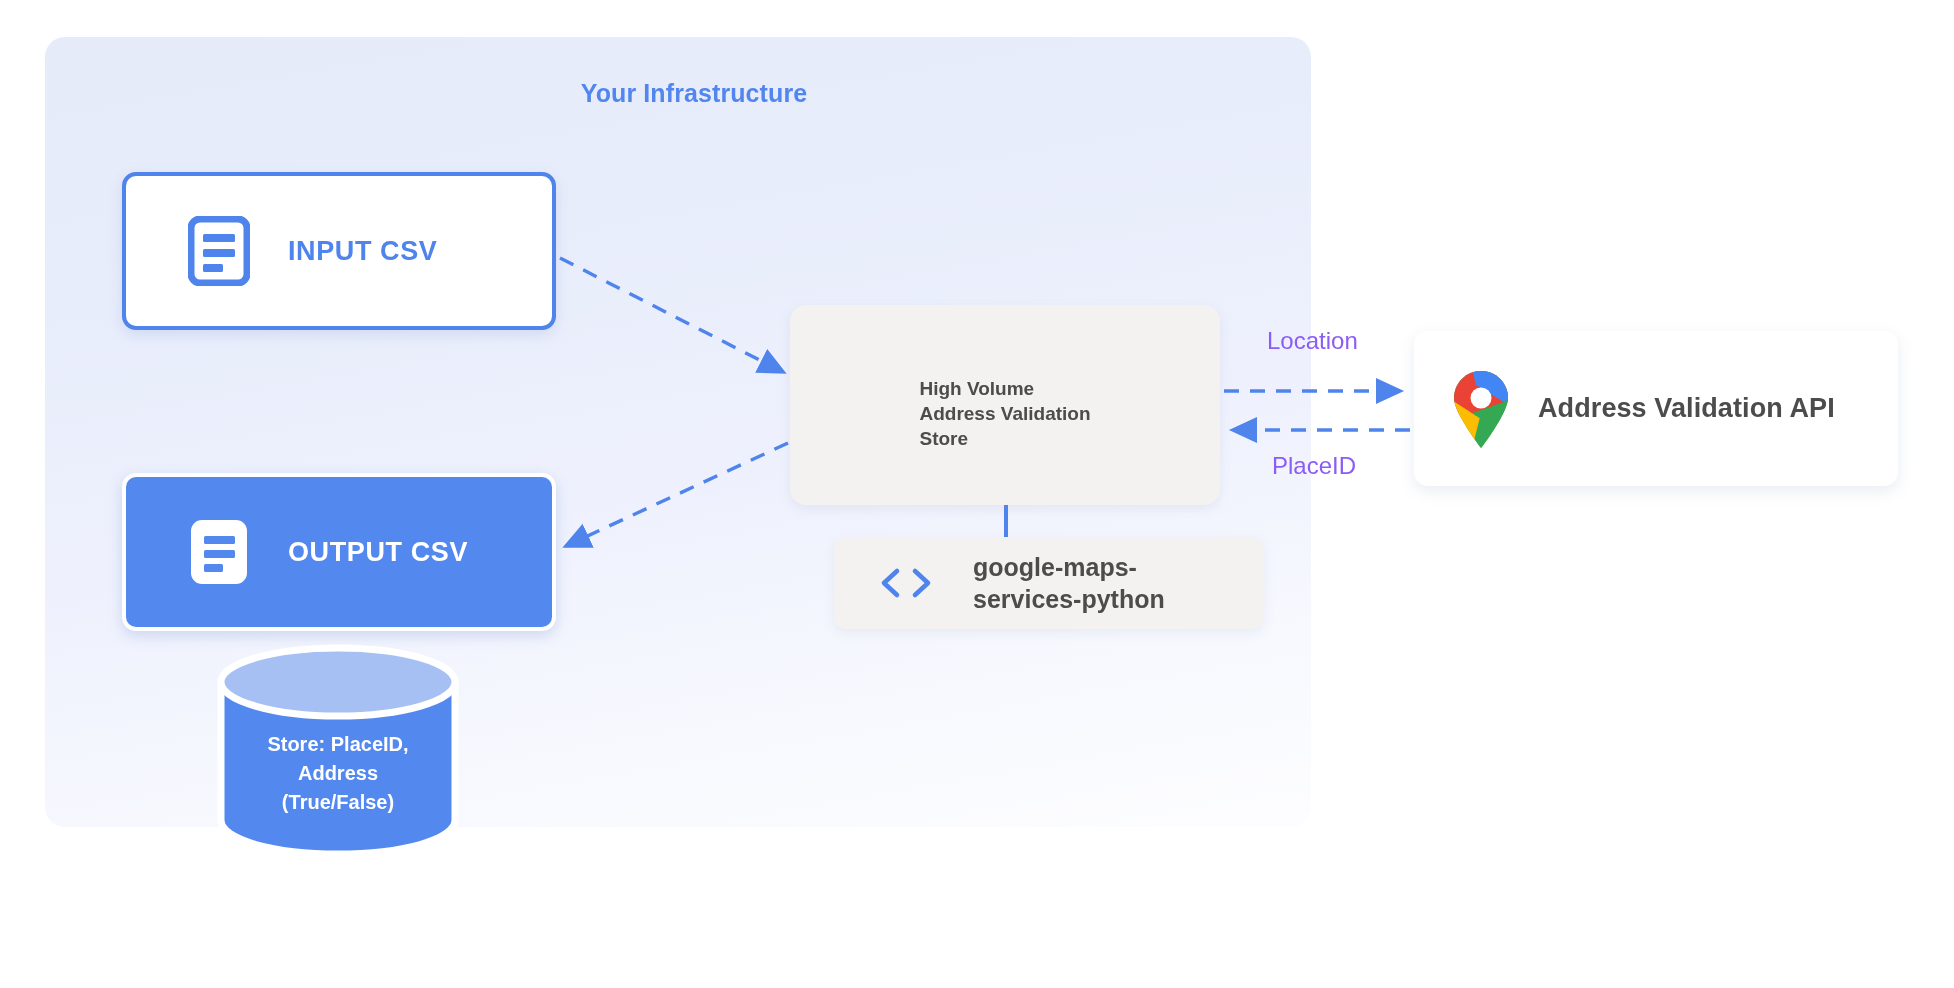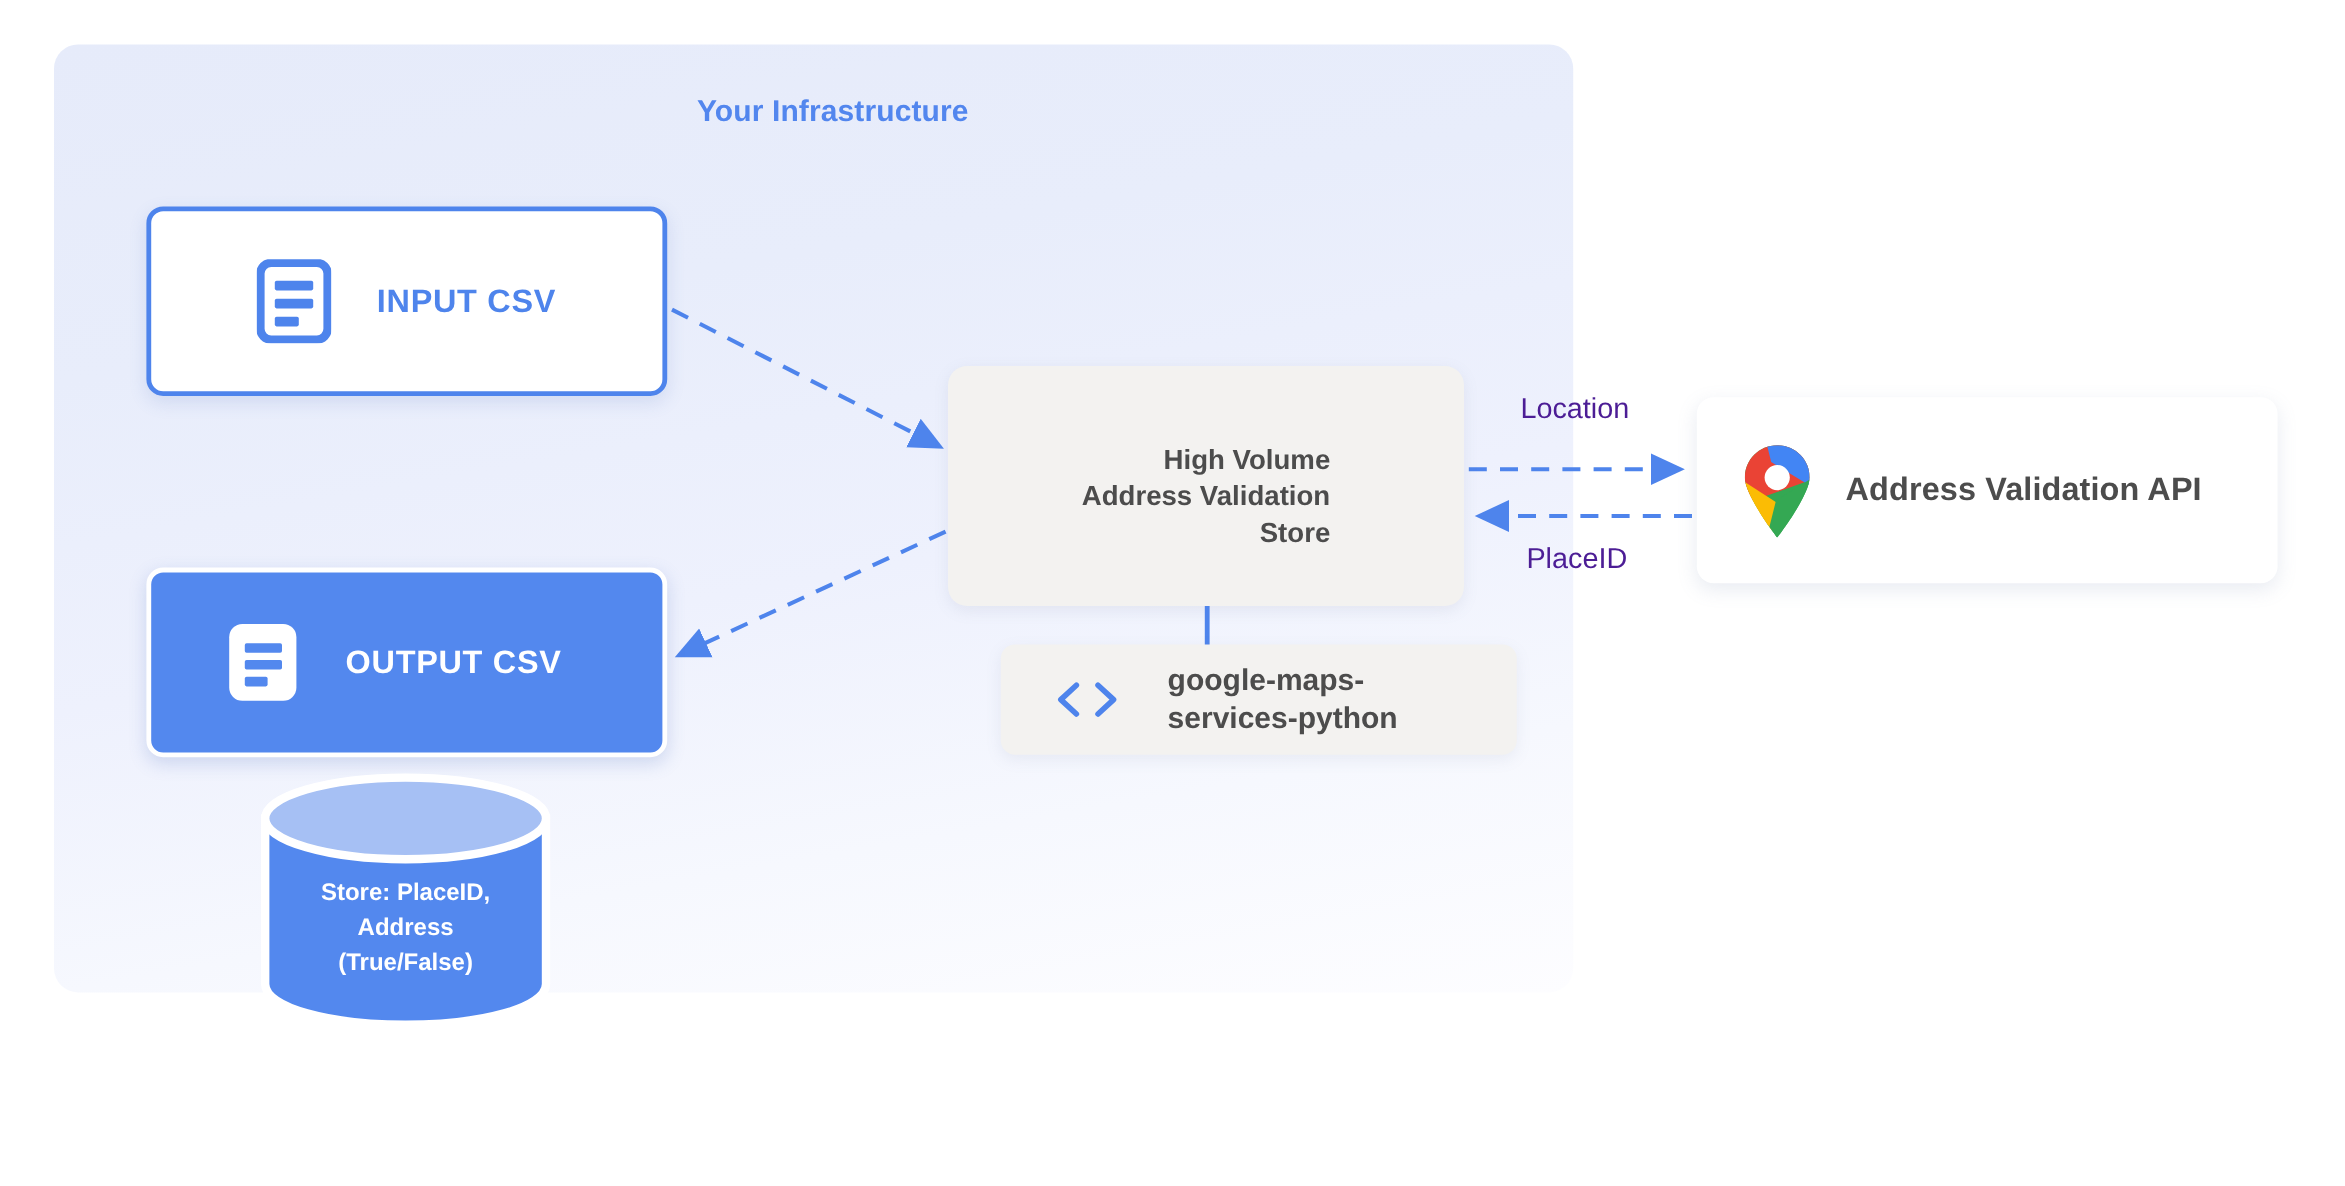--- a/index.html
+++ b/index.html
@@ -55,21 +55,21 @@
 
   
   .input-csv {
     left: 122px;
     top: 172px;
     width: 434px;
     height: 158px;
     background: #ffffff;
     border: 4px solid #4e84ec;
     box-shadow: 0 5px 14px rgba(90,120,190,0.16);
-    padding-left: 88px;
+    padding-left: 62px;
     gap: 38px;
   }
   
   .output-csv {
     left: 122px;
     top: 473px;
     width: 434px;
     height: 158px;
     background: #5388ee;
     border: 4px solid #ffffff;
@@ -97,25 +97,25 @@
     width: 430px;
     height: 200px;
     border-radius: 16px;
     background: #f3f2f0;
     box-shadow: 0 4px 12px rgba(120,130,160,0.12);
     display: flex;
     align-items: center;
     justify-content: center;
   }
   .script-text {
-    font-size: 23px;
+    font-size: 19px;
     font-weight: bold;
     color: #4c4c4c;
     line-height: 1.32;
-    text-align: right;
+    text-align: left;
     margin-top: 17px;
   }
 
   
   .stub {
     position: absolute;
     left: 1004px;
     top: 505px;
     width: 4px;
     height: 33px;
@@ -186,21 +186,21 @@
     color: #ffffff;
     font-size: 20px;
     font-weight: bold;
     line-height: 1.45;
   }
 
   
   .arrow-label {
     position: absolute;
     font-size: 24px;
-    color: #4c1d95;
+    color: #8b5cf6;
     white-space: nowrap;
   }
   .label-location { left: 1267px; top: 327px; }
   .label-placeid  { left: 1272px; top: 452px; }
 
   
   .wires {
     position: absolute;
     left: 0; top: 0;
     width: 1954px; height: 988px;

